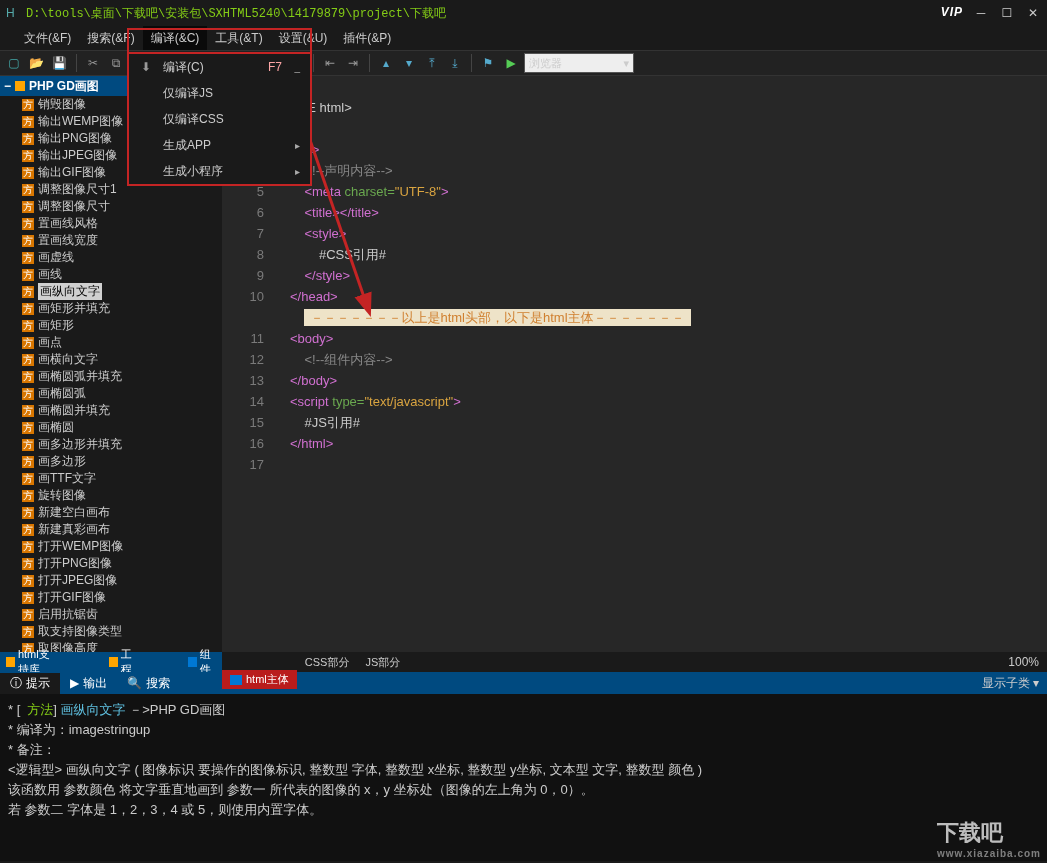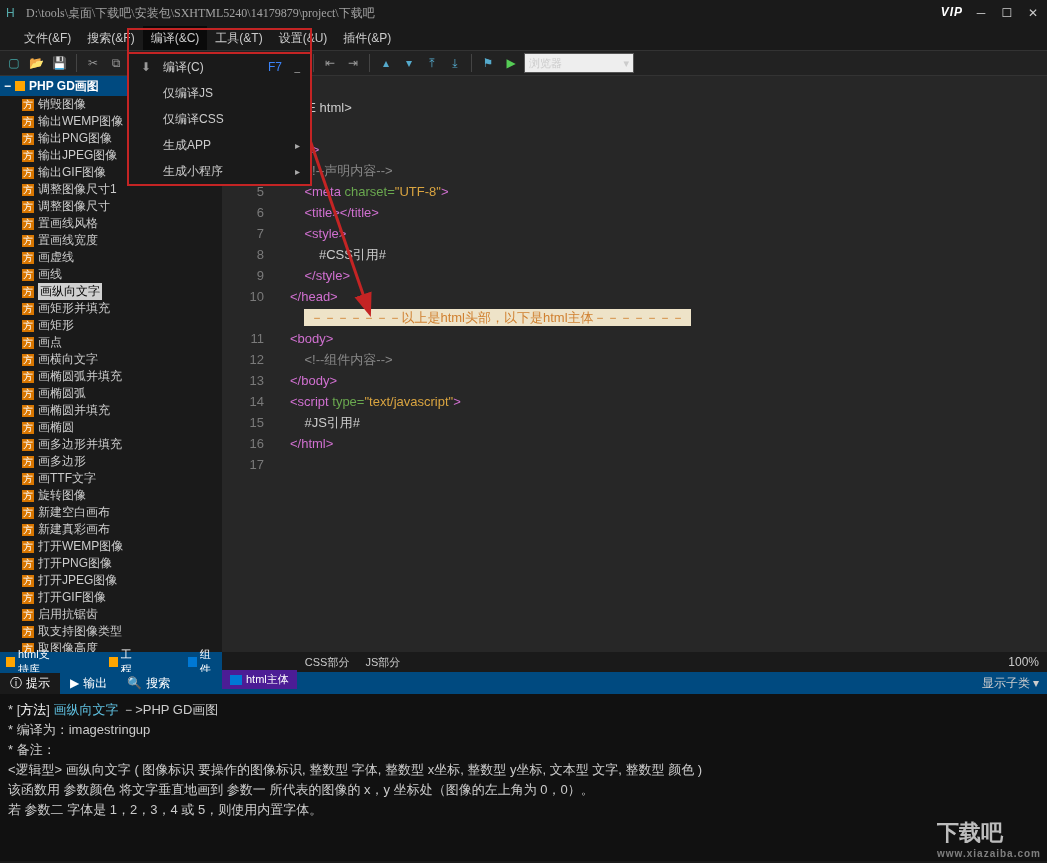--- a/index.html
+++ b/index.html
@@ -1,71 +1,71 @@
 <!DOCTYPE html>
 <html><head>
 <meta charset="utf-8">
 <style>
 * { margin: 0; padding: 0; box-sizing: border-box; font-family: "Microsoft YaHei", SimSun, sans-serif; }
 body { background: #1a1a1a; color: #ccc; font-size: 12px; width: 1047px; height: 863px; overflow: hidden; position: relative; }
 .titlebar { height: 26px; background: #1a1a1a; display: flex; align-items: center; padding: 0 6px; }
 .titlebar .icon { width: 14px; height: 14px; margin-right: 6px; color: #5aa; }
-.titlebar .path { flex: 1; color: #a3a3a3; font-family: Liberation Serif, serif; }
+.titlebar .path { flex: 1; color: #84cc16; font-family: Liberation Mono, monospace; }
 .titlebar .right { display: flex; gap: 10px; }
 .titlebar .vip { color: #fff; font-weight: bold; font-style: italic; letter-spacing: 1px; }
 .titlebar .winbtn { width: 16px; height: 16px; color: #ccc; cursor: pointer; display: flex; align-items: center; justify-content: center; }
 .menubar { height: 24px; display: flex; align-items: stretch; padding: 0 16px; position: relative; }
 .menubar .mitem { padding: 4px 8px; cursor: pointer; }
 .menubar .mitem.active { background: #0a0a0a; }
 .toolbar { height: 26px; background: #222; border-top: 1px solid #333; border-bottom: 1px solid #333; display: flex; align-items: center; padding: 0 4px; gap: 3px; }
 .toolbar .tbtn { width: 20px; height: 20px; display: flex; align-items: center; justify-content: center; cursor: pointer; color: #999; }
 .toolbar .sep { width: 1px; height: 18px; background: #444; margin: 0 3px; }
 .toolbar .browsersel { width: 110px; height: 20px; background: #eee; border: 1px solid #555; font-size: 11px; padding: 0 4px; display: flex; align-items: center; justify-content: space-between; }
 .dropdown { position: absolute; top: 52px; left: 127px; width: 185px; background: #1a1a1a; border: 2px solid #c42424; z-index: 10; }
 .dropdown .drow { height: 26px; display: flex; align-items: center; padding: 0 12px; cursor: pointer; position: relative; }
 .dropdown .drow .dicon { width: 16px; margin-right: 6px; color: #999; }
-.dropdown .drow .dk { position: absolute; right: 28px; color: #3b82f6; }
+.dropdown .drow .dk { position: absolute; right: 28px; color: #fca5a5; }
 .dropdown .drow .sub { position: absolute; right: 10px; color: #aaa; font-size: 10px; }
 .redbox-top { position: absolute; top: 28px; left: 127px; width: 185px; height: 24px; border: 2px solid #c42424; border-bottom: none; z-index: 11; pointer-events: none; }
 .arrow { position: absolute; top: 140px; left: 310px; z-index: 12; pointer-events: none; }
 .main { display: flex; height: 596px; }
 .sidebar { width: 222px; background: #1a1a1a; overflow: hidden; display: flex; flex-direction: column; }
 .treehdr { height: 20px; background: #004a80; color: #fff; display: flex; align-items: center; padding: 0 4px; gap: 4px; font-weight: bold; }
 .treehdr .sq { width: 10px; height: 10px; background: orange; }
 .tree { flex: 1; overflow-y: auto; padding-left: 22px; }
 .tree .ti { height: 17px; display: flex; align-items: center; gap: 4px; cursor: pointer; }
 .tree .ti .box { width: 12px; height: 12px; background: #d87600; color: #fff; font-size: 10px; display: flex; align-items: center; justify-content: center; }
 .tree .ti.sel span.lbl { background: #d0d0d0; color: #000; padding: 0 2px; }
 .bottomtabs { height: 20px; background: #004a80; display: flex; align-items: center; gap: 39px; }
 .bottomtabs .bt { padding: 2px 6px; color: #fff; cursor: pointer; display: flex; align-items: center; gap: 3px; font-size: 11px; }
 .bottomtabs .bt .bic { width: 12px; height: 10px; background: #ffa500; }
 .editor { flex: 1; background: #252525; display: flex; flex-direction: column; position: relative; }
 .etabs { height: 20px; background: #1a1a1a; display: flex; align-items: center; }
 .etabs .et { padding: 2px 8px; color: #ccc; cursor: pointer; display: flex; align-items: center; gap: 4px; font-size: 11px; }
-.etabs .et.active { background: #4c1d95; color: #fff; margin-top: 35px; }
+.etabs .et.active { background: #b91c1c; color: #fff; margin-top: 35px; }
 .etabs .ezoom { margin-left: auto; padding-right: 8px; color: #ccc; }
 .code { flex: 1; background: #272727; font-family: Consolas, monospace; font-size: 13px; position: relative; overflow: hidden; }
 .gutter { position: absolute; left: 0; top: 0; width: 50px; text-align: right; color: #7a7a7a; padding-right: 8px; }
 .gutter .ln { height: 21px; line-height: 21px; }
 .foldcol { position: absolute; left: 52px; top: 0; width: 12px; }
 .foldcol .fm { height: 21px; display: flex; align-items: center; justify-content: center; color: #666; font-size: 10px; }
 .lines { position: absolute; left: 68px; top: 0; right: 0; }
 .lines .cl { height: 21px; line-height: 21px; white-space: pre; }
 .t-tag { color: #d070d0; }
 .t-attr { color: #6aa84f; }
 .t-str { color: #d9a440; }
 .t-cmt { color: #888; }
 .t-banner { background: #eee3c8; color: #d08030; padding: 1px 6px; }
 .t-txt { color: #ccc; }
 .outtabs { height: 22px; background: #004a80; display: flex; align-items: center; }
 .outtabs .ot { padding: 2px 10px; color: #fff; cursor: pointer; display: flex; align-items: center; gap: 4px; }
 .outtabs .ot.active { background: #1a1a1a; }
 .outtabs .right { margin-left: auto; background: #004a80; padding: 2px 8px; cursor: pointer; display:flex; align-items:center; gap:3px; }
 .output { height: 167px; background: #111; color: #ccc; font-family: SimSun, monospace; font-size: 13px; padding: 6px 8px; overflow: hidden; line-height: 20px; }
-.output .kw { color: #ffffff; }
+.output .kw { color: #84cc16; padding-left: 7px; }
 .output .fn { color: #5fc0e0; }
 .watermark { position: absolute; bottom: 4px; right: 6px; font-size: 22px; color: rgba(220,220,220,0.85); font-weight: bold; z-index: 50; text-align: left; }
 .watermark .sm { font-size: 10px; color: rgba(200,200,200,0.6); letter-spacing:1px; }
 </style>
 </head>
 <body>
 
 <div class="titlebar">
   <span class="icon">H</span>
   <span class="path">D:\tools\桌面\下载吧\安装包\SXHTML5240\14179879\project\下载吧</span>

